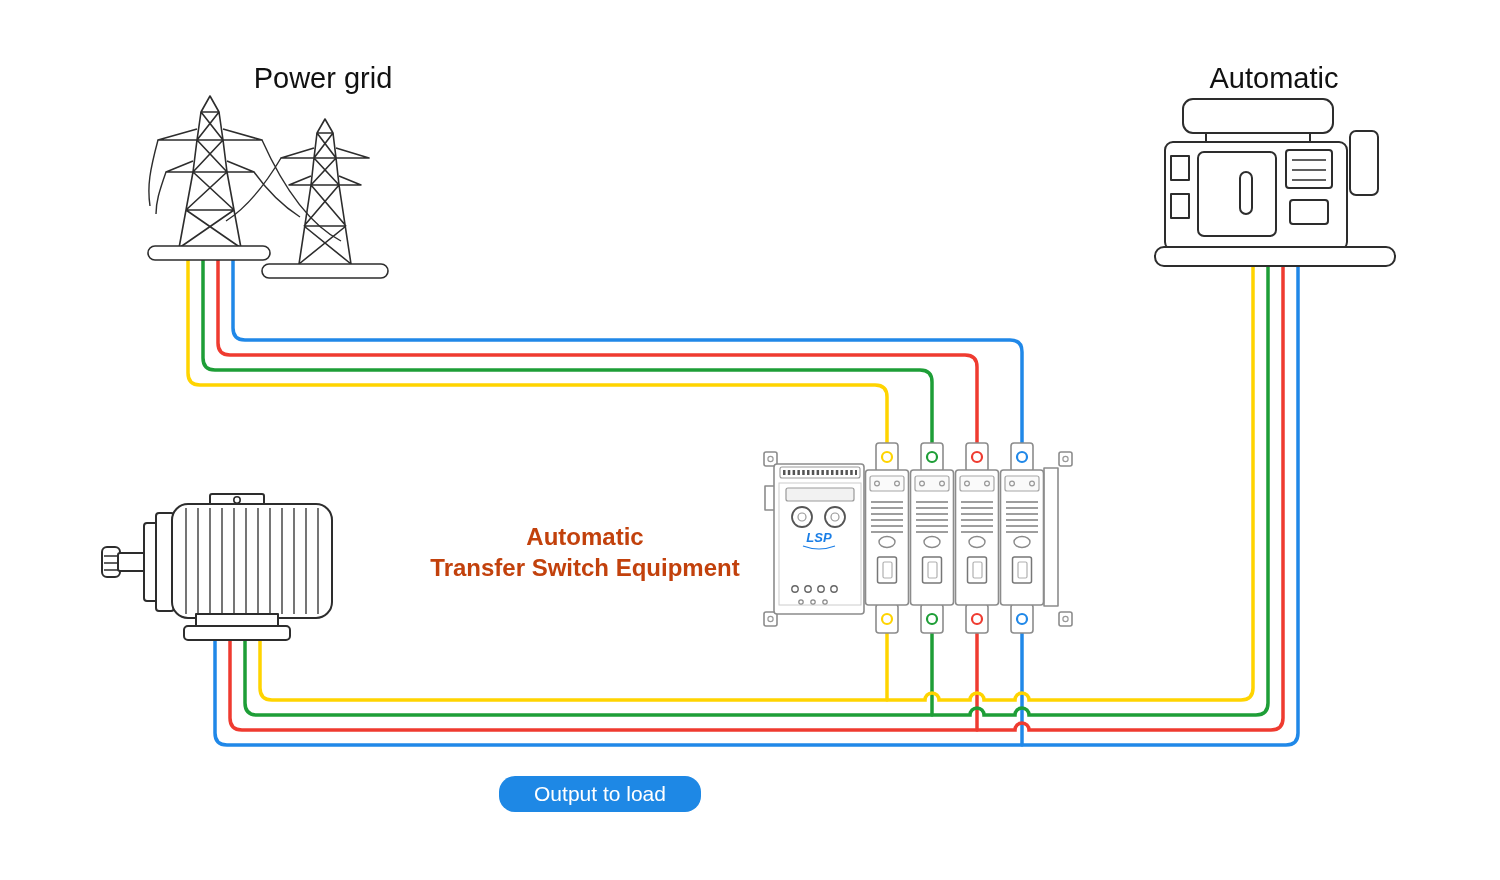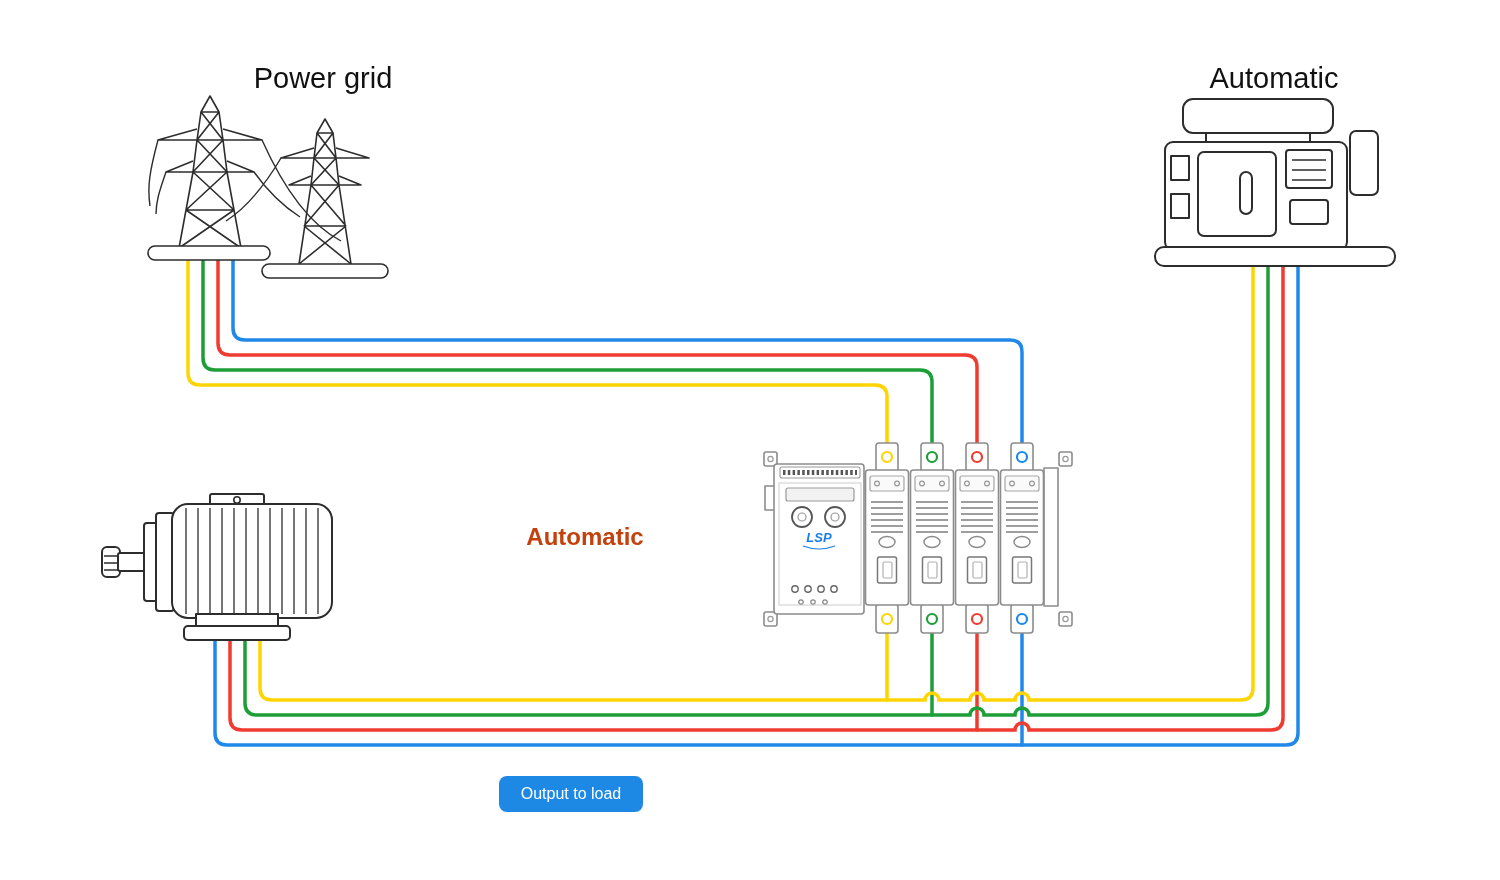--- a/index.html
+++ b/index.html
@@ -16,24 +16,24 @@
   *{margin:0;padding:0;box-sizing:border-box}
   body{background:#fff;font-family:"Liberation Sans",sans-serif}
   .canvas{position:relative;width:1500px;height:880px;background:#fff;overflow:hidden}
   .canvas svg{position:absolute;left:0;top:0}
   .diagram-label{position:absolute;font-size:29px;color:#111;text-align:center;white-space:nowrap}
   .lbl-power-grid{left:223px;top:62px;width:200px}
   .lbl-generator{left:1174px;top:62px;width:200px}
   .lbl-load{left:135px;top:463px;width:200px}
   .ats-title{position:absolute;left:420px;top:521px;width:330px;text-align:center;
              font-weight:bold;font-size:24px;line-height:31px;color:#c2410c}
-  .output-btn{position:absolute;left:499px;top:776px;width:144px;height:36px;
+  .output-btn{position:absolute;left:499px;top:776px;width:202px;height:36px;
               background:var(--button-background);color:var(--button-text);
-              border-radius:8px;display:flex;align-items:center;justify-content:center;
-              font-size:16px}
+              border-radius:16px;display:flex;align-items:center;justify-content:center;
+              font-size:21px}
   .wire{fill:none;stroke-width:3.5;stroke-linecap:round}
   .wy{stroke:var(--wire-yellow)}
   .wg{stroke:var(--wire-green)}
   .wr{stroke:var(--wire-red)}
   .wb{stroke:var(--wire-blue)}
   .art{stroke:var(--line-art);fill:none;stroke-width:1.6;stroke-linejoin:round}
   .artf{stroke:var(--line-art);fill:#fff;stroke-width:1.6;stroke-linejoin:round}
   .artf2{stroke:var(--line-art);fill:#fff;stroke-width:2;stroke-linejoin:round}
   .dev{stroke:var(--device-gray);fill:#fff;stroke-width:1.6;stroke-linejoin:round}
   .hole-y{fill:#fff;stroke:var(--wire-yellow);stroke-width:2.2}
@@ -182,16 +182,17 @@
       <circle class="hole-r" cx="977" cy="619" r="5"></circle>
       <circle class="hole-b" cx="1022" cy="619" r="5"></circle>
     </g>
   </svg>
 
   <div class="diagram-label lbl-power-grid">Power grid</div>
   <div class="diagram-label lbl-generator">Automatic</div>
 
   <div class="ats-title">
     <div>Automatic</div>
+    <div>Transfer Switch Equipment</div>
   </div>
 
   <div class="output-btn">Output to load</div>
 </div>
 
 </body></html>

